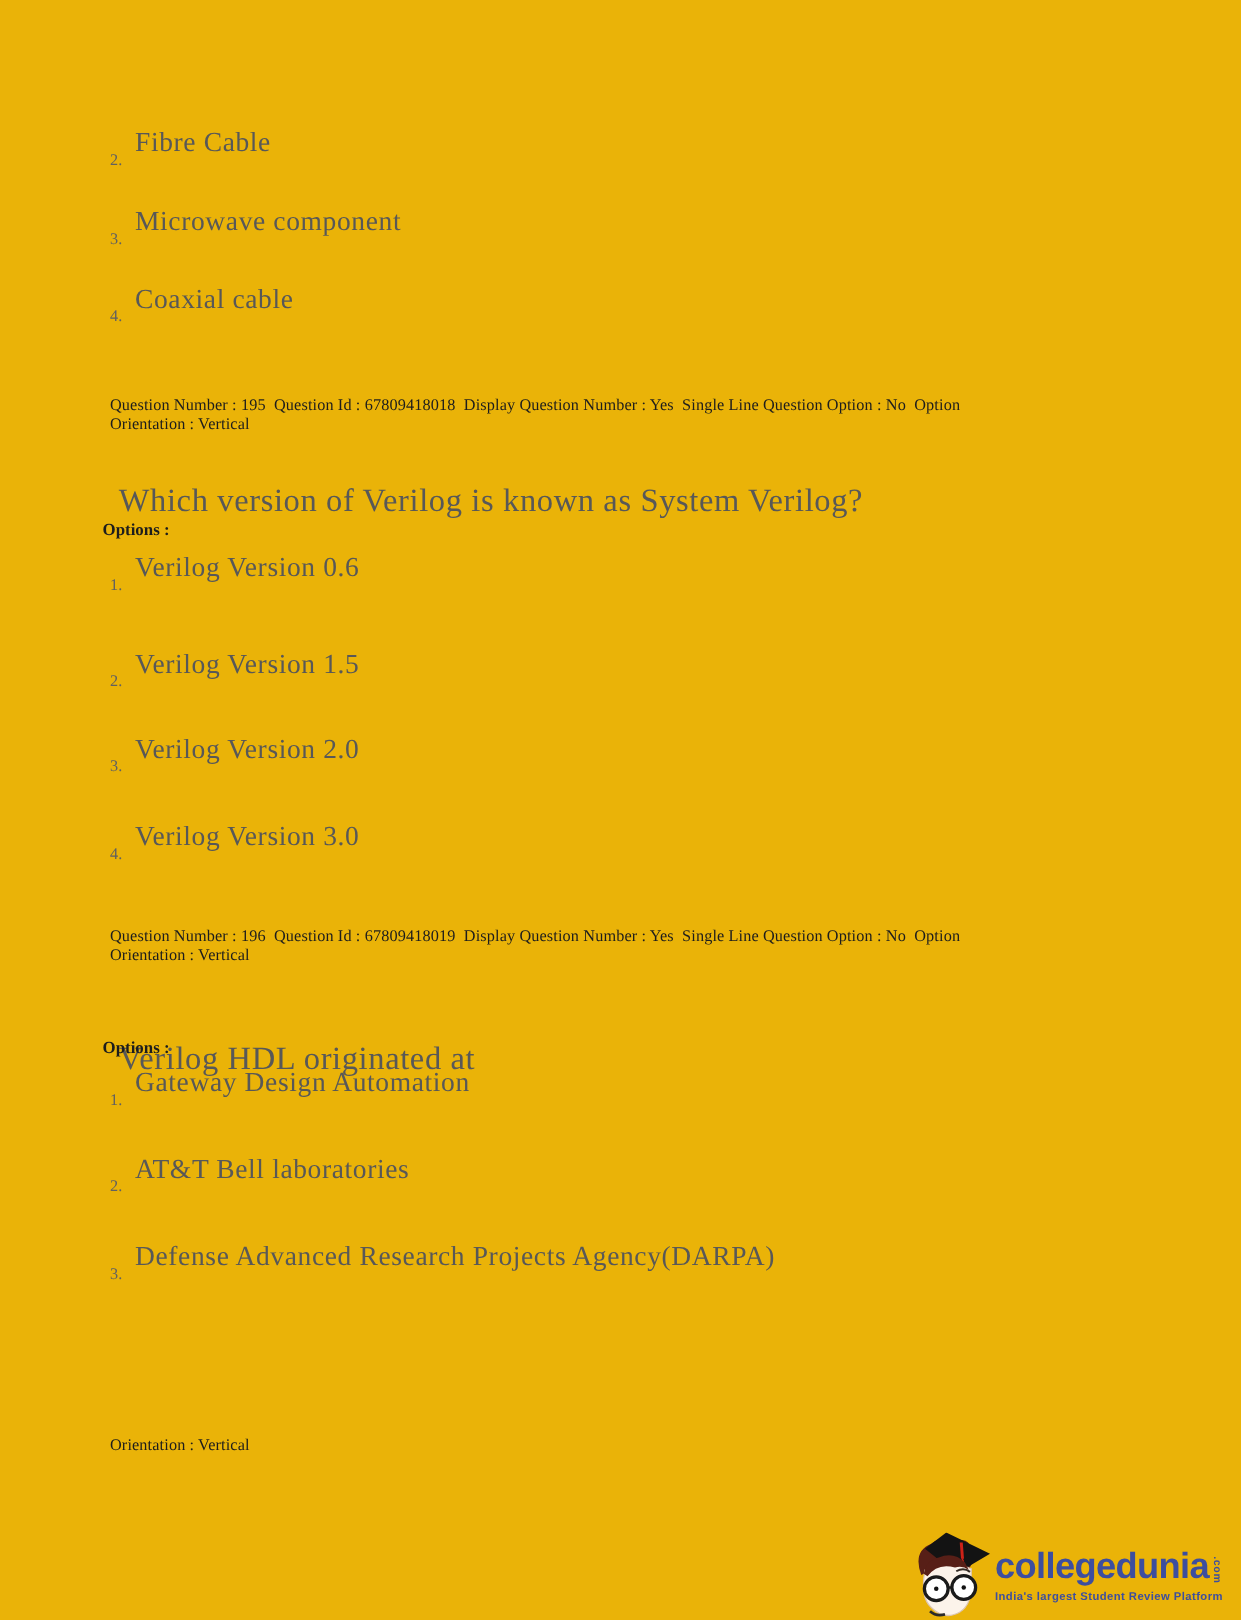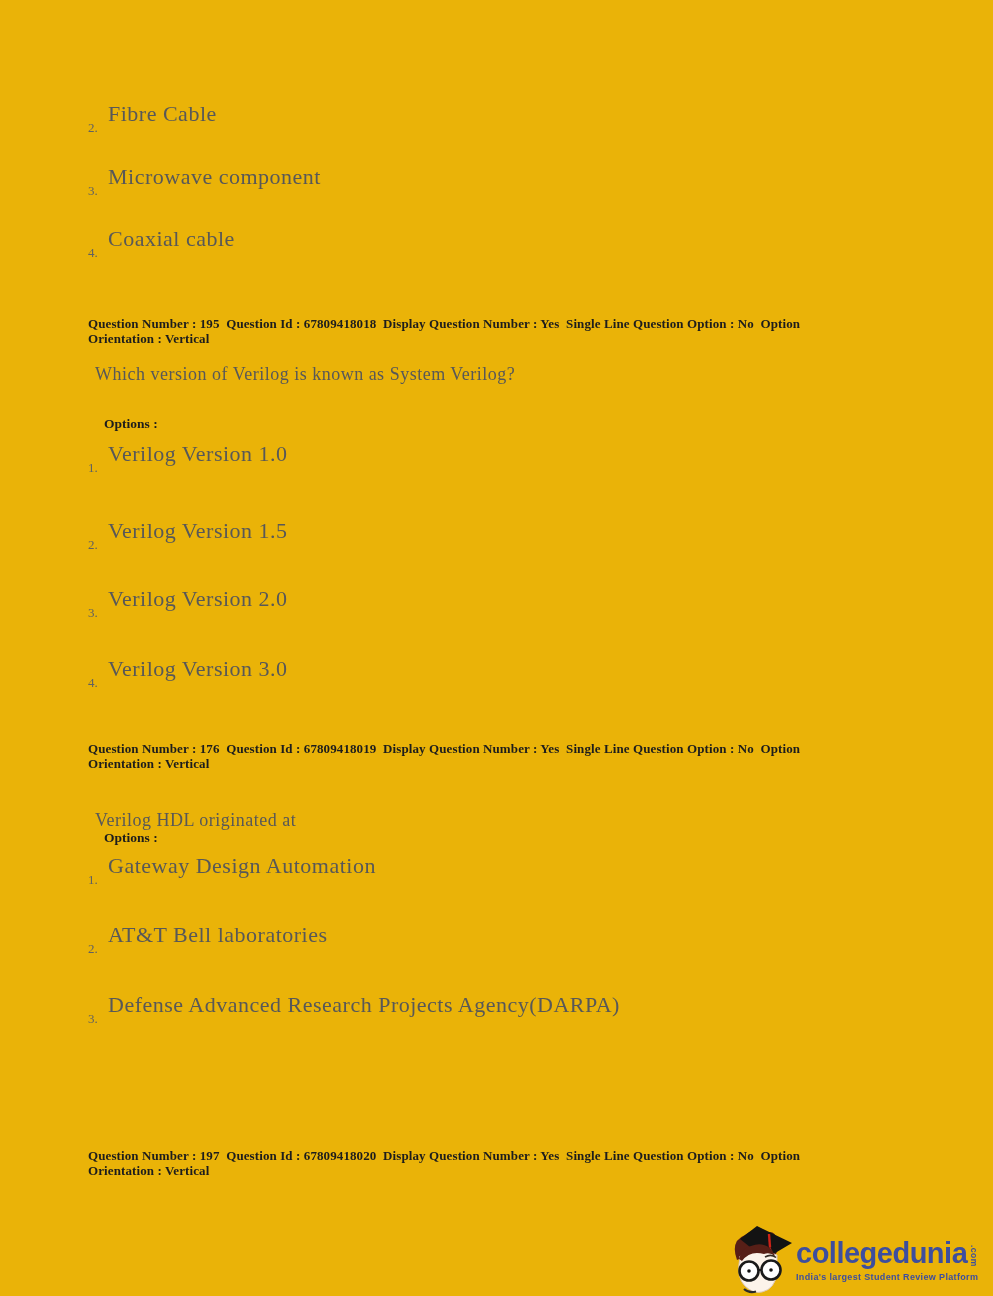--- a/index.html
+++ b/index.html
@@ -14,36 +14,37 @@
     height: 1296px;
     background: #eab308;
     overflow: hidden;
   }
   .abs { position: absolute; }
 
   
   .qmeta {
     left: 88px;
     width: 810px;
-    font-weight: bold;
+    font-weight: normal;
     font-size: 13px;
     line-height: 15px;
     color: #1d1d1d;
     letter-spacing: 0.1px;
   }
   .qmeta div { white-space: pre; }
   .qtext {
     left: 95px;
-    font-size: 18px;
+    font-size: 26px;
     color: #585858;
     letter-spacing: 0.5px;
     white-space: pre;
+    margin-top: 22px;
   }
   .options-label {
-    left: 104px;
+    left: 82px;
     font-weight: bold;
     font-size: 13.5px;
     color: #1d1d1d;
   }
   .option-row {
     left: 88px;
     white-space: nowrap;
   }
   .opt-num {
     display: inline-block;
@@ -112,51 +113,50 @@
   </div>
 
   <div class="abs qmeta" style="top:316px">
     <div>Question Number : 195  Question Id : 67809418018  Display Question Number : Yes  Single Line Question Option : No  Option</div>
     <div>Orientation : Vertical</div>
   </div>
   <div class="abs qtext" style="top:364px">Which version of Verilog is known as System Verilog?</div>
   <div class="abs options-label" style="top:416px">Options :</div>
 
   <div class="abs option-row" style="top:441px">
-    <span class="opt-num">1.</span><span class="opt-label">Verilog Version 1.0</span>
+    <span class="opt-num">1.</span><span class="opt-label">Verilog Version 0.6</span>
   </div>
   <div class="abs option-row" style="top:518px">
     <span class="opt-num">2.</span><span class="opt-label">Verilog Version 1.5</span>
   </div>
   <div class="abs option-row" style="top:586px">
     <span class="opt-num">3.</span><span class="opt-label">Verilog Version 2.0</span>
   </div>
   <div class="abs option-row" style="top:656px">
     <span class="opt-num">4.</span><span class="opt-label">Verilog Version 3.0</span>
   </div>
 
   <div class="abs qmeta" style="top:741px">
-    <div>Question Number : 176  Question Id : 67809418019  Display Question Number : Yes  Single Line Question Option : No  Option</div>
+    <div>Question Number : 196  Question Id : 67809418019  Display Question Number : Yes  Single Line Question Option : No  Option</div>
     <div>Orientation : Vertical</div>
   </div>
   <div class="abs qtext" style="top:810px">Verilog HDL originated at</div>
   <div class="abs options-label" style="top:830px">Options :</div>
 
   <div class="abs option-row" style="top:853px">
     <span class="opt-num">1.</span><span class="opt-label">Gateway Design Automation</span>
   </div>
   <div class="abs option-row" style="top:922px">
     <span class="opt-num">2.</span><span class="opt-label">AT&amp;T Bell laboratories</span>
   </div>
   <div class="abs option-row" style="top:992px">
     <span class="opt-num">3.</span><span class="opt-label">Defense Advanced Research Projects Agency(DARPA)</span>
   </div>
 
   <div class="abs qmeta" style="top:1148px">
-    <div>Question Number : 197  Question Id : 67809418020  Display Question Number : Yes  Single Line Question Option : No  Option</div>
     <div>Orientation : Vertical</div>
   </div>
 
   <div class="abs logo">
     <span class="logo-mascot">
       <svg width="62" height="76" viewBox="0 0 62 76">
 
         <path d="M6 34 Q-1 15 14 9 Q24 1 34 7 Q44 3 46 14 L47 24 L40 37 Q22 25 6 34 Z" fill="#571f17"></path>
 
         <polygon points="26 0 61 17 34 33 9 13" fill="#131313"></polygon>

